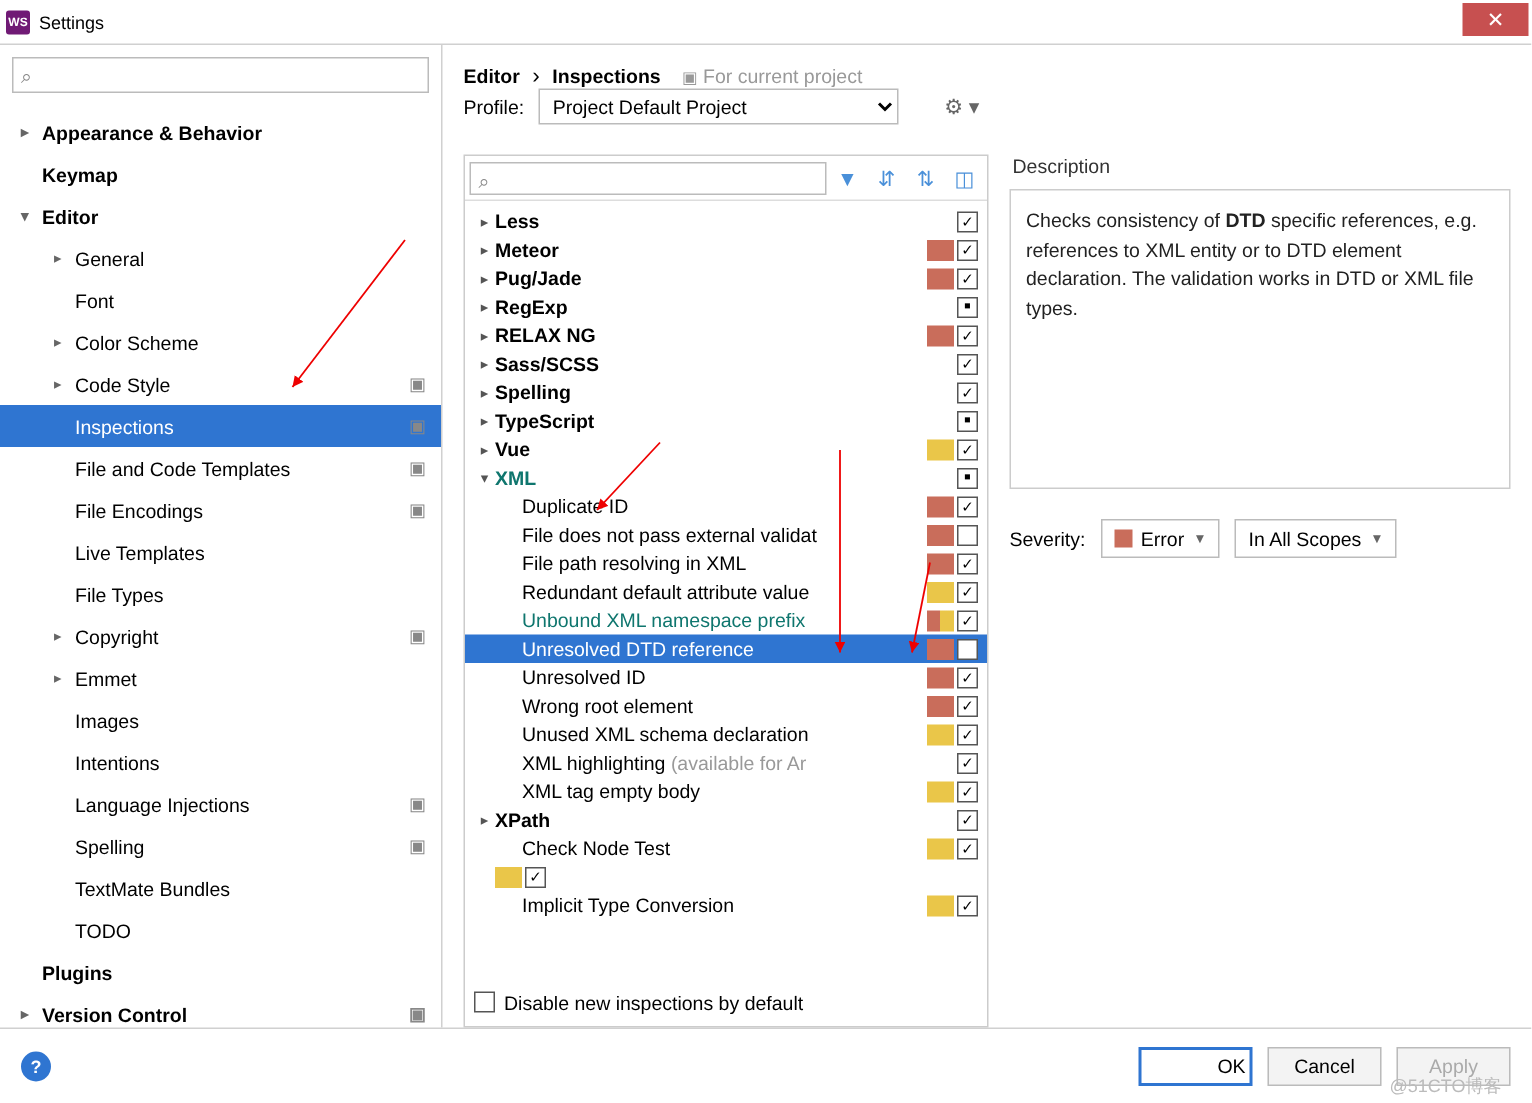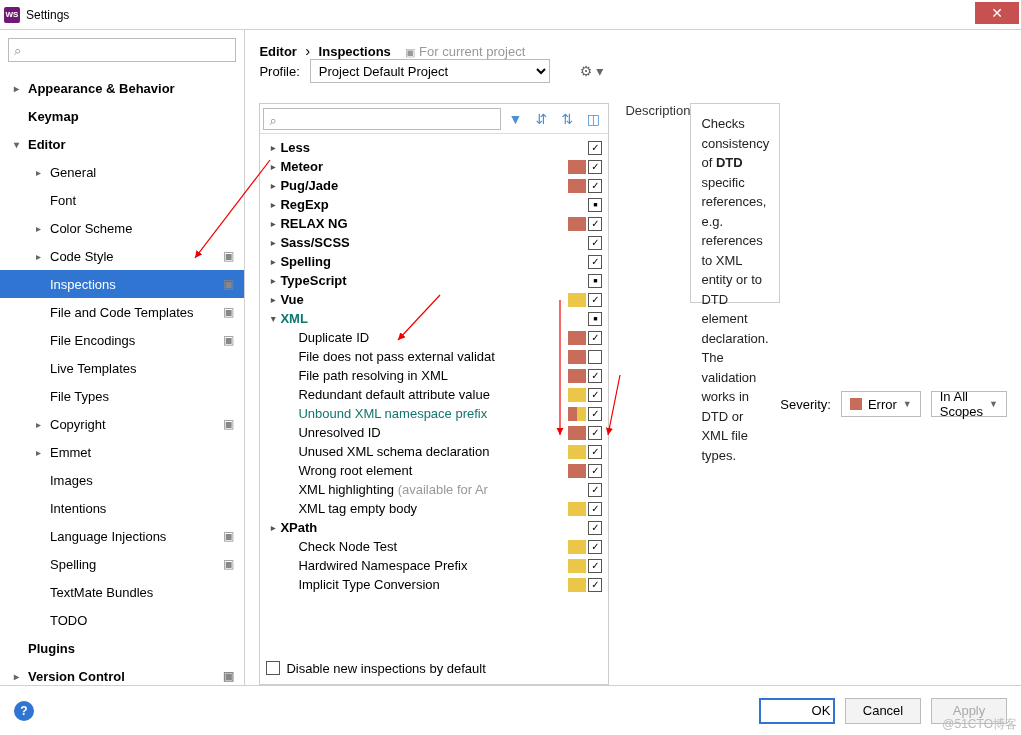--- a/index.html
+++ b/index.html
@@ -64,38 +64,38 @@
 .chk.checked::after { content: "✓"; }
 .chk.mixed { background: #fff; }
 .chk.mixed::after { content: "■"; font-size: 7px; }
 .insp-row.selected { background: #2f75d1; color: #fff; }
 .insp-row .lbl.link { color: #0f766e; }
 .insp-row .lbl .avail { color: #999; }
 
 .disable-row { padding: 8px 6px; display: flex; align-items: flex-start; gap: 6px; }
 .disable-row .chk2 { width: 14px; height: 14px; border: 1px solid #555; }
 
-.insp-right { flex: 1; display: flex; }
+.insp-right { flex: 1; display: flex; flex-direction: column; }
 .desc-label { font-size: 13px; color: #333; margin-bottom: 8px; padding-left: 2px; }
 .desc-box { border: 1px solid #ccc; padding: 10px; height: 200px; font-size: 13px; line-height: 1.5; color: #222; }
 .sev-row { display: flex; align-items: center; gap: 10px; margin-top: 20px; }
 .sev-row label { color: #000; }
 .sev-btn { border: 1px solid #bbb; height: 26px; padding: 0 8px; display: flex; align-items: center; gap: 6px; background: #fff; }
 .sev-btn .sq { width: 12px; height: 12px; background: #c96d5b; }
 .sev-btn .dd { font-size: 9px; color: #666; }
 
 
 .footer { height: 50px; border-top: 1px solid #d0d0d0; display: flex; align-items: center; padding: 0 14px; gap: 10px; }
 .footer .help { width: 20px; height: 20px; border-radius: 50%; background: #2f75d1; color: #fff; display: flex; align-items: center; justify-content: center; font-weight: bold; font-size: 12px; }
 .footer .spacer { flex: 1; }
 .footer button { width: 76px; height: 26px; border: 1px solid #bbb; background: #f3f3f3; cursor: pointer; }
 .footer button.ok { border: 2px solid #2f75d1; background: #fff; padding-left: 48px; }
 .footer button.apply { color: #aaa; }
 
-.watermark { position: absolute; right: 4px; bottom: 2px; color: #bbb; font-size: 12px; }
+.watermark { position: absolute; right: 20px; bottom: 2px; color: #bbb; font-size: 12px; }
 
 
 .arrow-svg { position: absolute; top: 0; left: 0; pointer-events: none; }
 </style>
 </head>
 <body>
 
 <div class="titlebar">
   <div class="ws-icon">WS</div>
   <div class="title">Settings</div>
@@ -323,40 +323,46 @@
               <span class="lbl">Redundant default attribute value</span>
               <span class="sev warning"></span>
               <span class="chk checked"></span>
             </div>
             <div class="insp-row l2">
               <span class="arr"></span>
               <span class="lbl link">Unbound XML namespace prefix</span>
               <span class="sev mixed"></span>
               <span class="chk checked"></span>
             </div>
+            <div class="insp-row l2 selected">
+              <span class="arr"></span>
+              <span class="lbl">Unresolved DTD reference</span>
+              <span class="sev error"></span>
+              <span class="chk checked"></span>
+            </div>
             <div class="insp-row l2">
               <span class="arr"></span>
               <span class="lbl">Unresolved ID</span>
               <span class="sev error"></span>
               <span class="chk checked"></span>
             </div>
             <div class="insp-row l2">
               <span class="arr"></span>
+              <span class="lbl">Wrong root element</span>
+              <span class="sev error"></span>
+              <span class="chk checked"></span>
+            </div>
+            <div class="insp-row l2">
+              <span class="arr"></span>
               <span class="lbl">Unused XML schema declaration</span>
               <span class="sev warning"></span>
               <span class="chk checked"></span>
             </div>
             <div class="insp-row l2">
               <span class="arr"></span>
-              <span class="lbl">Wrong root element</span>
-              <span class="sev error"></span>
-              <span class="chk checked"></span>
-            </div>
-            <div class="insp-row l2">
-              <span class="arr"></span>
               <span class="lbl">XML highlighting<span class="avail"> (available for Ar</span></span>
               <span class="sev "></span>
               <span class="chk checked"></span>
             </div>
             <div class="insp-row l2">
               <span class="arr"></span>
               <span class="lbl">XML tag empty body</span>
               <span class="sev warning"></span>
               <span class="chk checked"></span>
             </div>
@@ -367,21 +373,20 @@
               <span class="chk checked"></span>
             </div>
             <div class="insp-row l2">
               <span class="arr"></span>
               <span class="lbl">Check Node Test</span>
               <span class="sev warning"></span>
               <span class="chk checked"></span>
             </div>
             <div class="insp-row l2">
               <span class="arr"></span>
-              <span class="lbl">Hardwired Namespace Prefix</span>
               <span class="sev warning"></span>
               <span class="chk checked"></span>
             </div>
             <div class="insp-row l2">
               <span class="arr"></span>
               <span class="lbl">Implicit Type Conversion</span>
               <span class="sev warning"></span>
               <span class="chk checked"></span>
             </div>
           </div>

